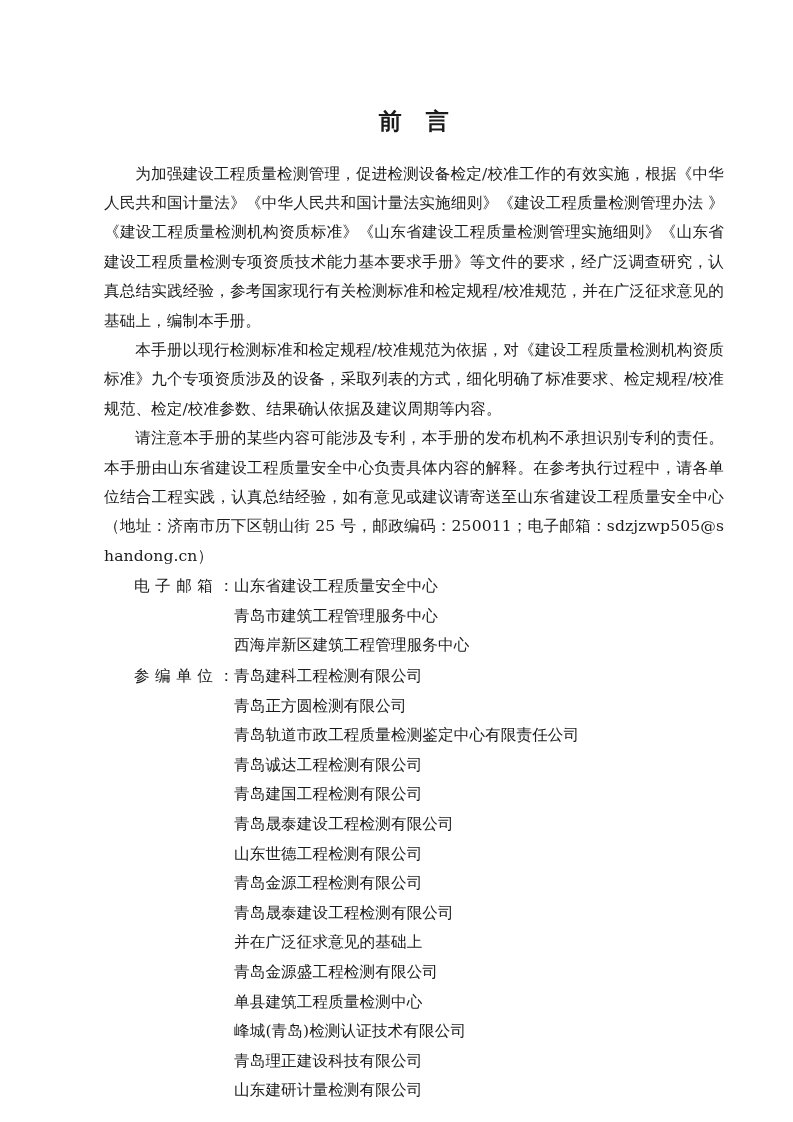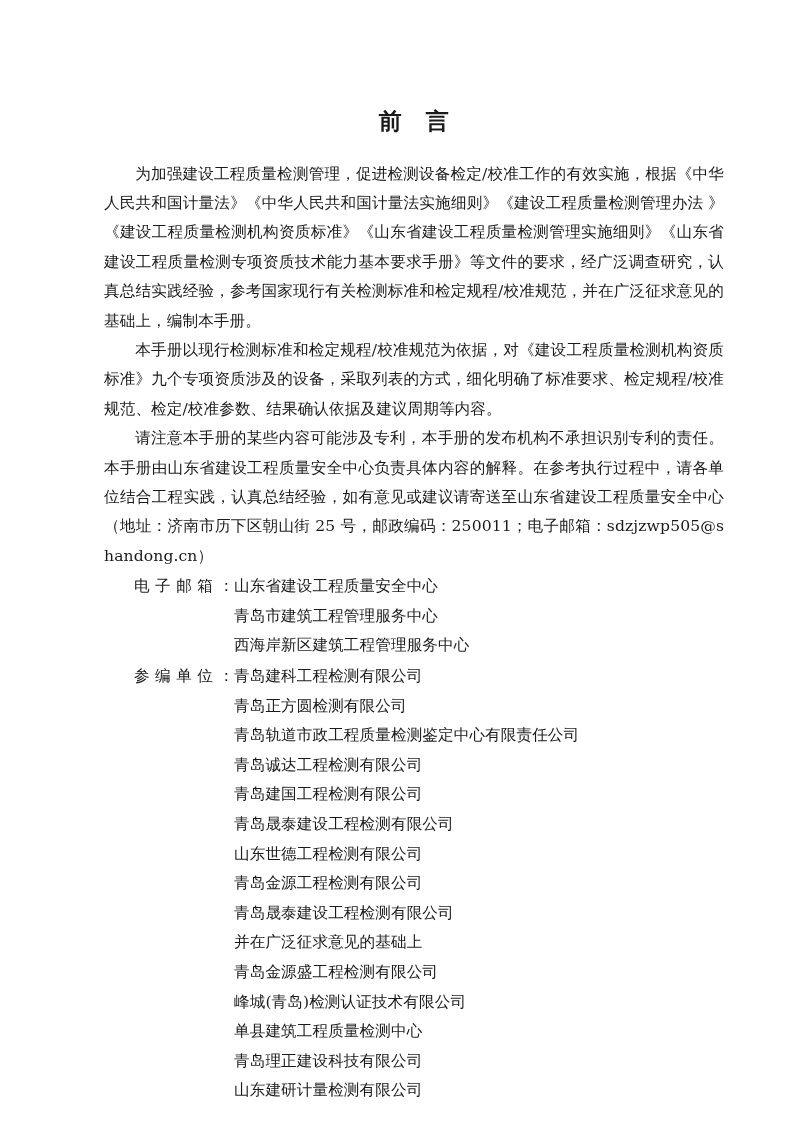--- a/index.html
+++ b/index.html
@@ -123,22 +123,22 @@
           <span class="unit-value">青岛正方圆检测有限公司</span>
           <span class="unit-value">青岛轨道市政工程质量检测鉴定中心有限责任公司</span>
           <span class="unit-value">青岛诚达工程检测有限公司</span>
           <span class="unit-value">青岛建国工程检测有限公司</span>
           <span class="unit-value">青岛晟泰建设工程检测有限公司</span>
           <span class="unit-value">山东世德工程检测有限公司</span>
           <span class="unit-value">青岛金源工程检测有限公司</span>
           <span class="unit-value">青岛晟泰建设工程检测有限公司</span>
           <span class="unit-value">并在广泛征求意见的基础上</span>
           <span class="unit-value">青岛金源盛工程检测有限公司</span>
+          <span class="unit-value">单县建筑工程质量检测中心</span>
           <span class="unit-value">峰城(青岛)检测认证技术有限公司</span>
-          <span class="unit-value">单县建筑工程质量检测中心</span>
           <span class="unit-value">青岛理正建设科技有限公司</span>
           <span class="unit-value">山东建研计量检测有限公司</span>
         </div>
       </div>
     </div>
 
   </div>
 </div>
 
 </body></html>

